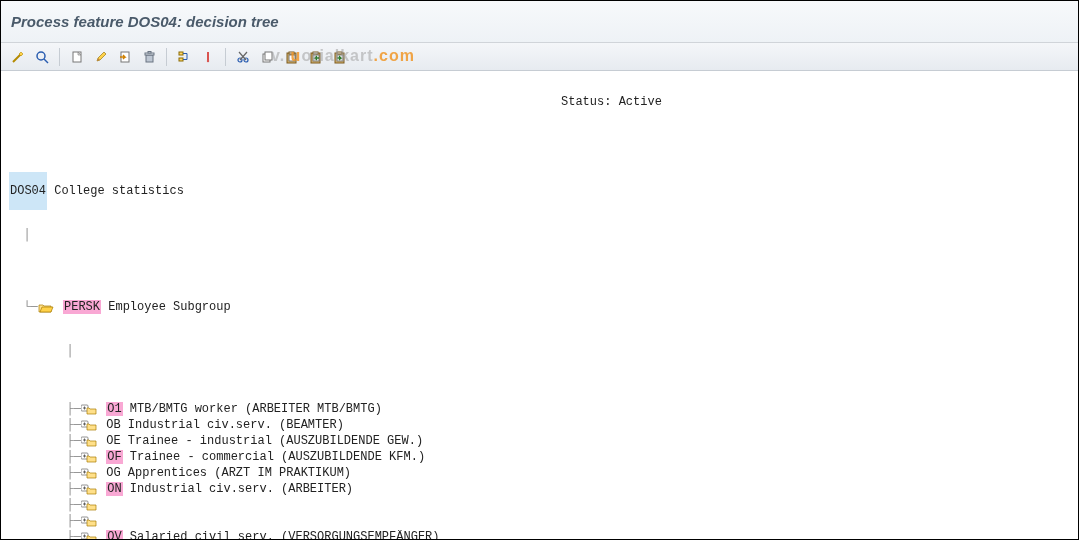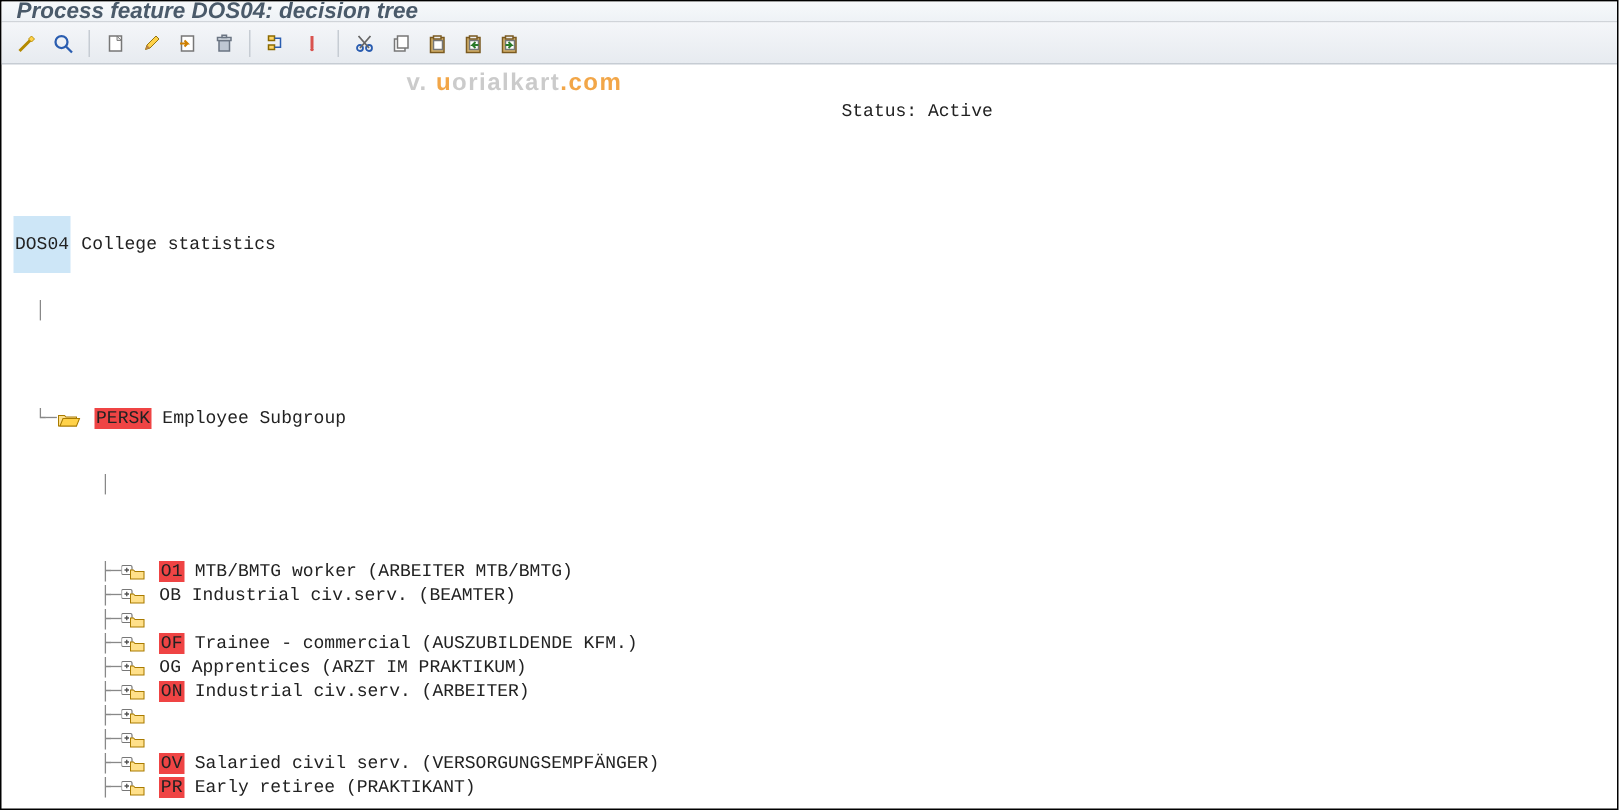--- a/index.html
+++ b/index.html
@@ -1,20 +1,20 @@
 <!DOCTYPE html>
 <html><head>
 <meta charset="utf-8">
 <style>
   * { box-sizing: border-box; margin: 0; padding: 0; }
   html, body { width: 1079px; height: 540px; overflow: hidden; background: #fff; font-family: Arial, sans-serif; }
   body { border: 1px solid #000; position: relative; }
 
   .title-bar {
-    height: 14px;
+    height: 42px;
     background: linear-gradient(#f7f9fb,#eef2f6);
     border-bottom: 1px solid #d0d4d9;
     display: flex; align-items: center;
     padding: 0 10px;
   }
   .title-text {
     font-weight: bold;
     font-style: italic;
     color: #4a5a6a;
     font-size: 15px;
@@ -48,21 +48,21 @@
     font-family: "Lucida Console","Courier New",monospace;
     font-size: 12px;
     color: #222;
     padding: 14px 0 0 8px;
     white-space: pre;
   }
 
   .row { height: 16px; line-height: 16px; display:flex; align-items:center; }
   .row .cell { white-space: pre; }
   .hl-root { background: #cde6f7; padding: 12px 1px; }
-  .hl-node { background: #ef4444; padding: 0 1px; }
+  .hl-node { background: #f9a8d4; padding: 0 1px; }
 
   .status { position: absolute; left: 560px; top: 24px; font-family: "Lucida Console","Courier New",monospace; font-size:12px; }
 
   .watermark {
     position: absolute;
     top: 46px; left: 270px;
     font-size: 16px;
     font-weight: bold;
     letter-spacing: 1px;
     pointer-events: none;
@@ -248,21 +248,21 @@
           </svg></span><span class="cell"> <span class="hl-node">PERSK</span> <span>Employee Subgroup</span></span>
     </div>
     <div class="row"><span class="cell line">        │</span></div>
 
     <div id="children"><div class="row"><span class="cell line">        ├─</span><span class="icon-slot folder-node"><svg width="16" height="12" viewBox="0 0 16 12">
               <use href="#i-folder-node"></use>
             </svg></span><span class="cell"> <span class="hl-node">O1</span> <span>MTB/BMTG worker (ARBEITER MTB/BMTG)</span></span></div><div class="row"><span class="cell line">        ├─</span><span class="icon-slot folder-node"><svg width="16" height="12" viewBox="0 0 16 12">
               <use href="#i-folder-node"></use>
             </svg></span><span class="cell"> <span>OB</span> <span>Industrial civ.serv. (BEAMTER)</span></span></div><div class="row"><span class="cell line">        ├─</span><span class="icon-slot folder-node"><svg width="16" height="12" viewBox="0 0 16 12">
               <use href="#i-folder-node"></use>
-            </svg></span></div><div class="row"><span class="cell line">        ├─</span><span class="icon-slot folder-node"><svg width="16" height="12" viewBox="0 0 16 12">
+            </svg></span><span class="cell"> <span>OE</span> <span>Trainee - industrial (AUSZUBILDENDE GEW.)</span></span></div><div class="row"><span class="cell line">        ├─</span><span class="icon-slot folder-node"><svg width="16" height="12" viewBox="0 0 16 12">
               <use href="#i-folder-node"></use>
             </svg></span><span class="cell"> <span class="hl-node">OF</span> <span>Trainee - commercial (AUSZUBILDENDE KFM.)</span></span></div><div class="row"><span class="cell line">        ├─</span><span class="icon-slot folder-node"><svg width="16" height="12" viewBox="0 0 16 12">
               <use href="#i-folder-node"></use>
             </svg></span><span class="cell"> <span>OG</span> <span>Apprentices (ARZT IM PRAKTIKUM)</span></span></div><div class="row"><span class="cell line">        ├─</span><span class="icon-slot folder-node"><svg width="16" height="12" viewBox="0 0 16 12">
               <use href="#i-folder-node"></use>
             </svg></span><span class="cell"> <span class="hl-node">ON</span> <span>Industrial civ.serv. (ARBEITER)</span></span></div><div class="row"><span class="cell line">        ├─</span><span class="icon-slot folder-node"><svg width="16" height="12" viewBox="0 0 16 12">
               <use href="#i-folder-node"></use>
             </svg></span></div><div class="row"><span class="cell line">        ├─</span><span class="icon-slot folder-node"><svg width="16" height="12" viewBox="0 0 16 12">
               <use href="#i-folder-node"></use>
             </svg></span></div><div class="row"><span class="cell line">        ├─</span><span class="icon-slot folder-node"><svg width="16" height="12" viewBox="0 0 16 12">

